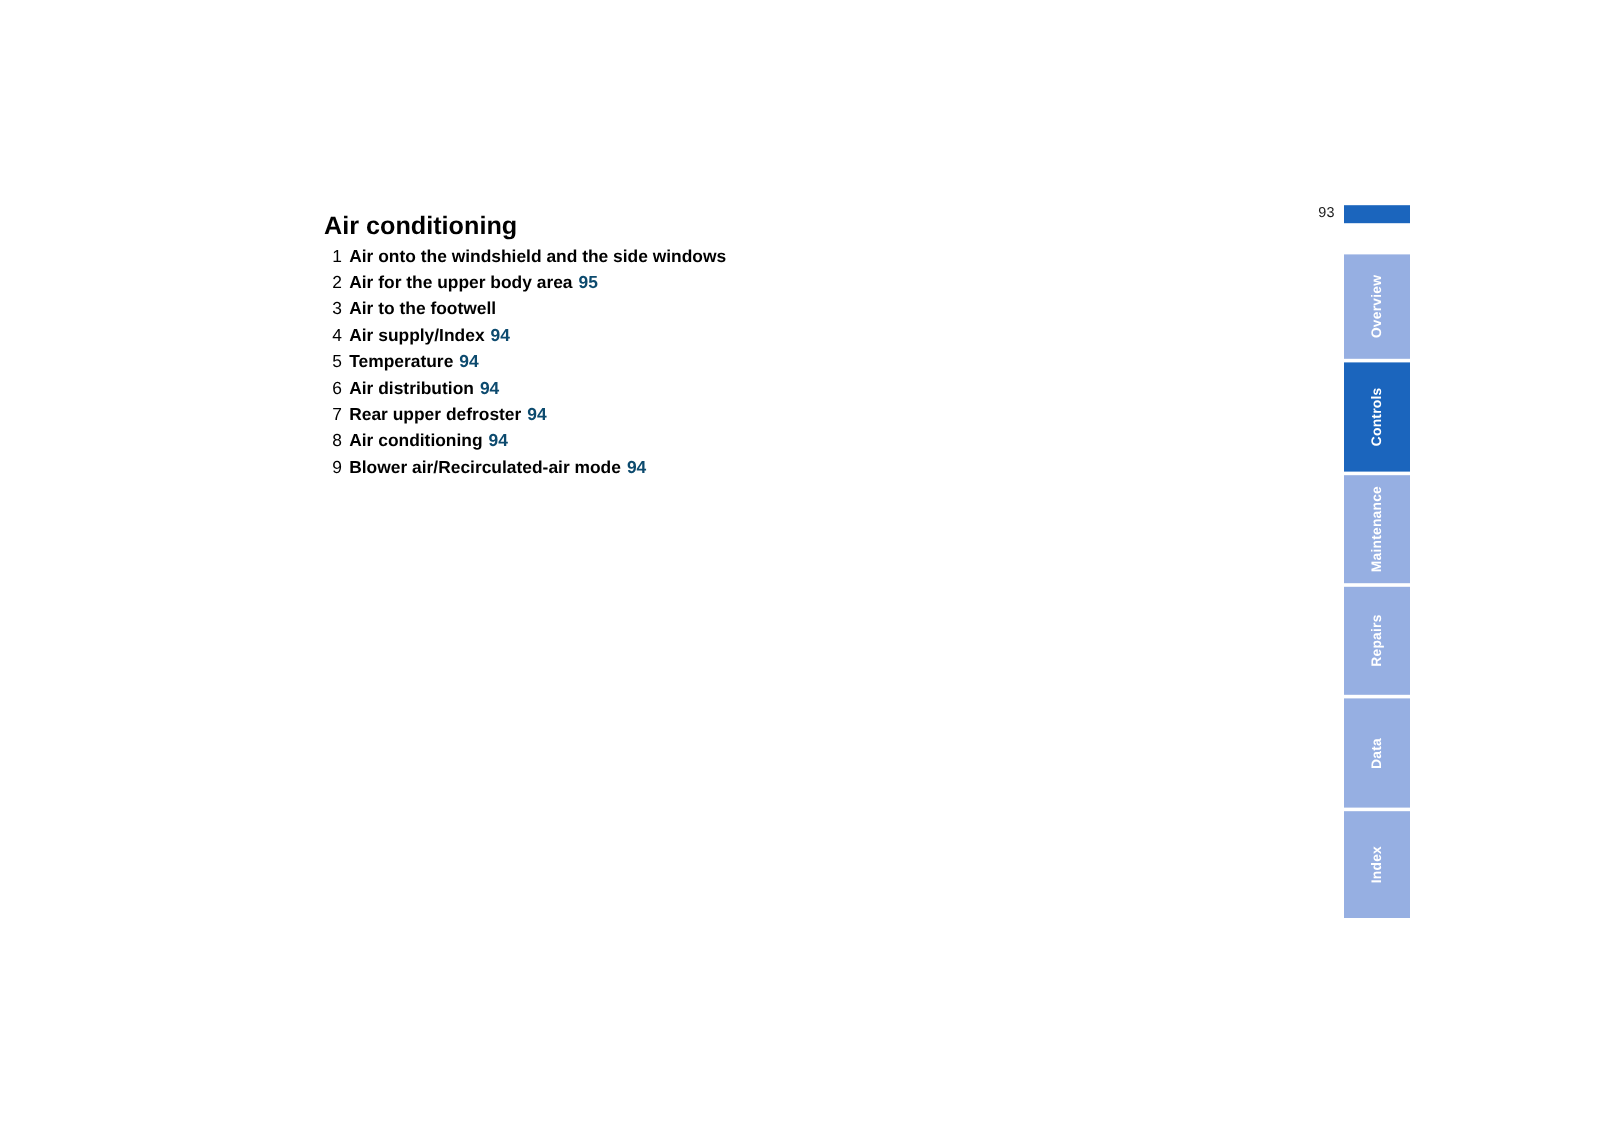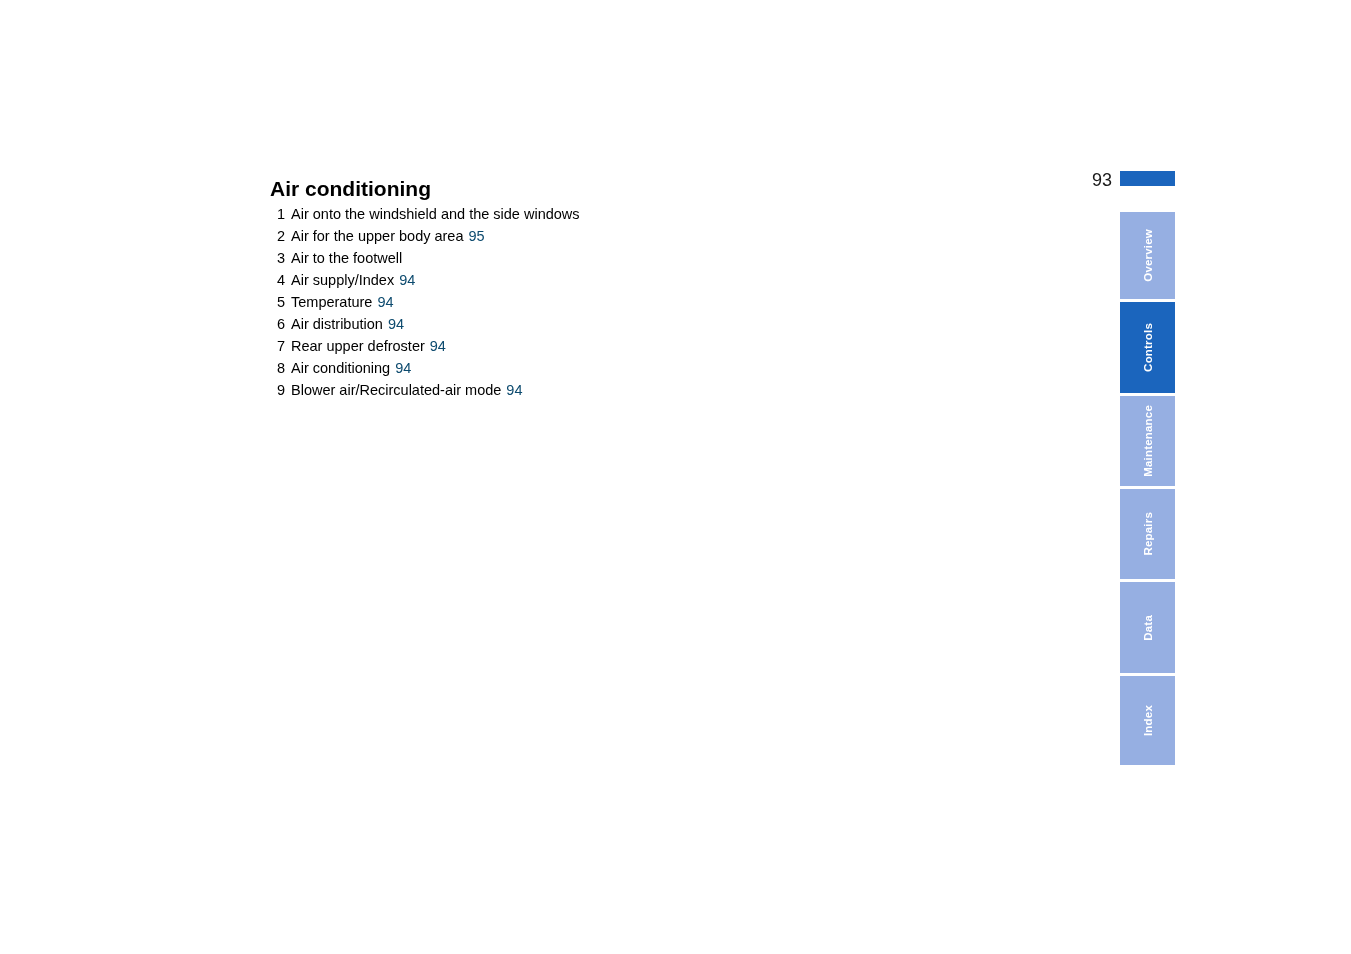--- a/index.html
+++ b/index.html
@@ -33,21 +33,21 @@
     letter-spacing: 0px;
     white-space: nowrap;
   }
 
   .folio {
     position: absolute;
     top: 170px;
     left: 1086px;
     width: 26px;
     text-align: right;
-    font-size: 18px;
+    font-size: 12px;
     color: #1a1a1a;
   }
 
   .folio-bar {
     position: absolute;
     left: 1120px;
     top: 171px;
     width: 55px;
     height: 15px;
     background: #1b65bd;
@@ -73,20 +73,21 @@
   .item-num {
     width: 15px;
     flex: 0 0 15px;
     text-align: right;
     margin-right: 6px;
     color: #000000;
   }
 
   .item-body {
     flex: 1 1 auto;
+    font-weight: bold;
   }
 
   .item-label {
     color: #000000;
   }
 
   .item-ref {
     color: #0c4a6e;
     margin-left: 5px;
     margin-top: 32px;

